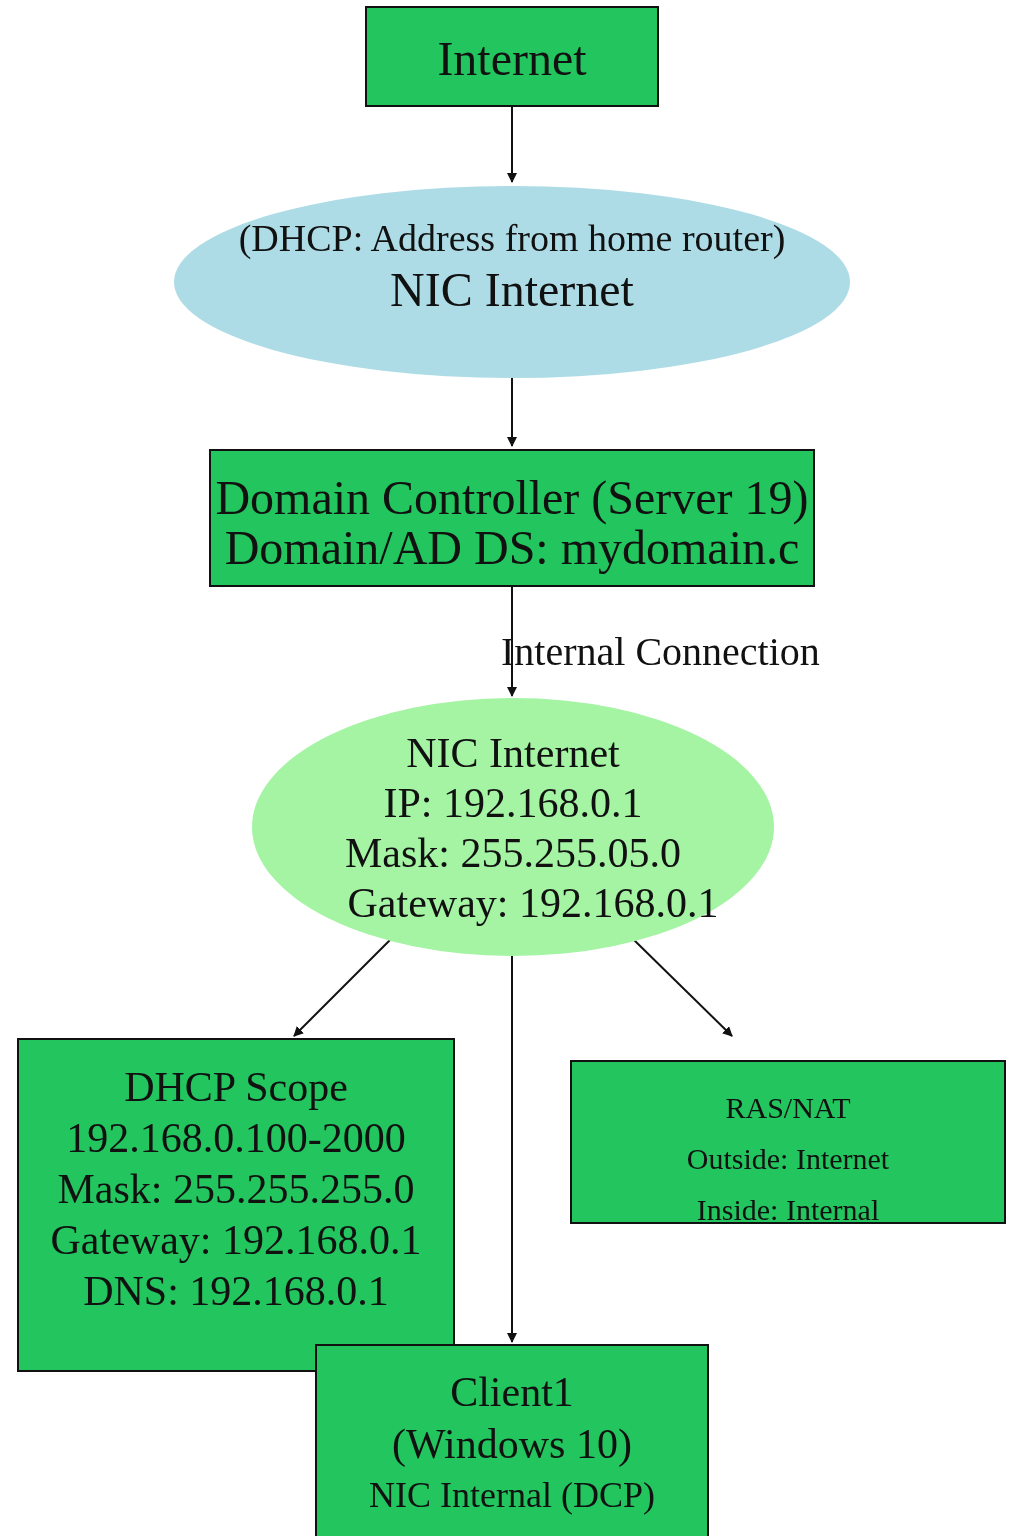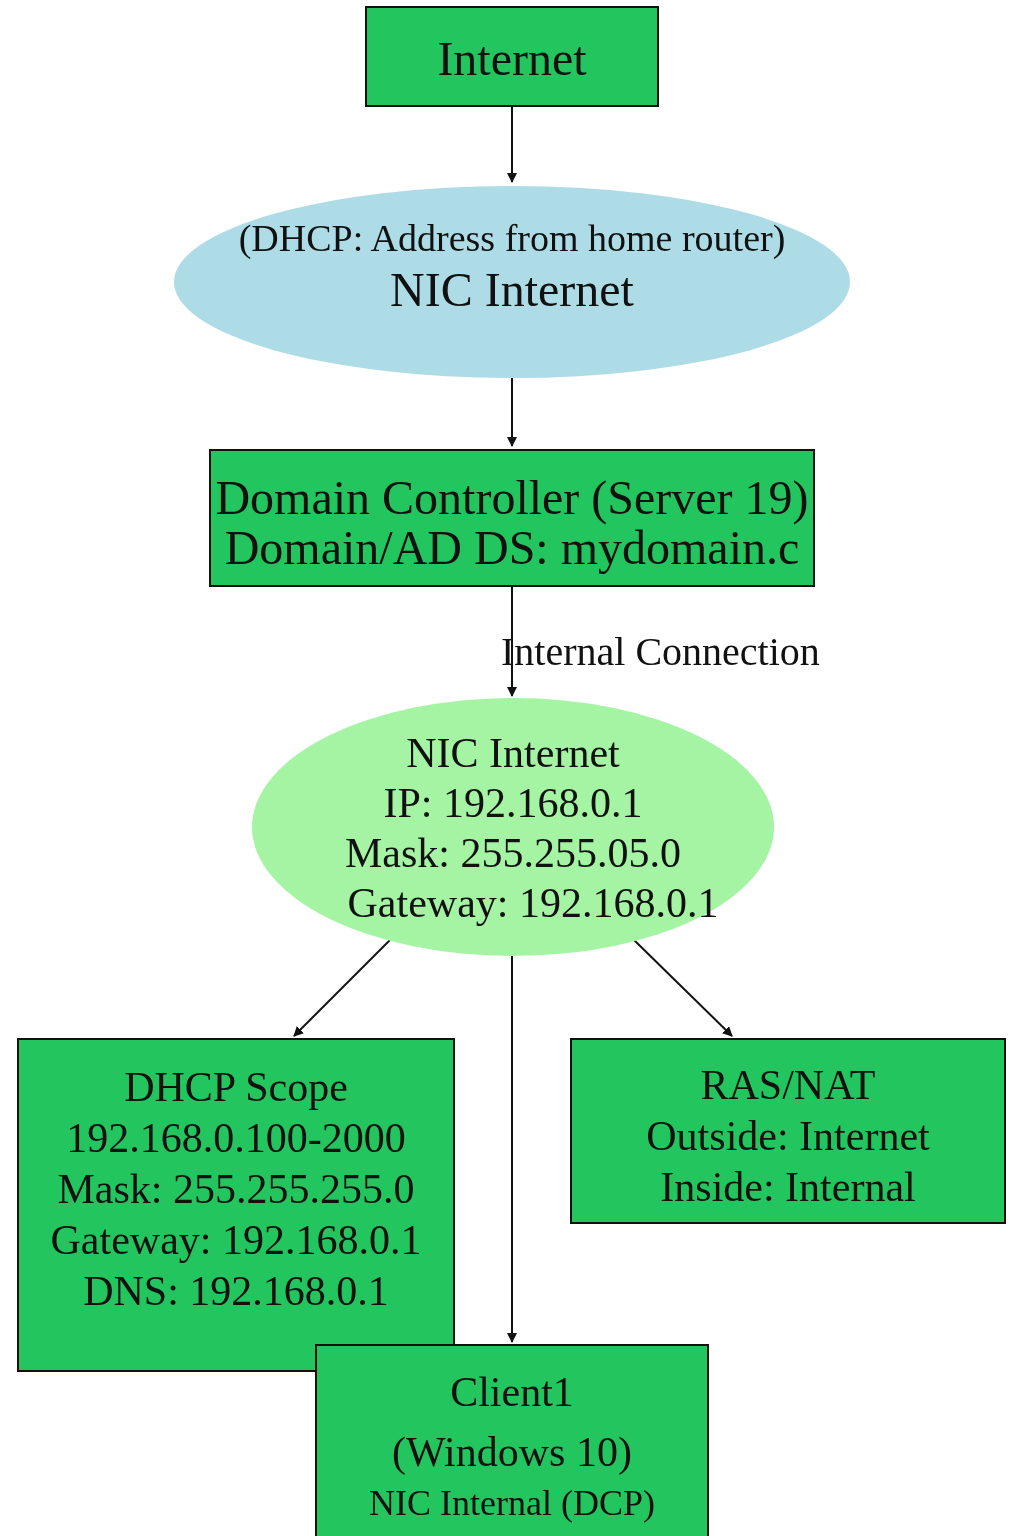--- a/index.html
+++ b/index.html
@@ -53,23 +53,23 @@
 </div>
 
 <div class="node box" style="left:17px; top:1038px; width:438px; height:334px; padding-top:22px; font-size:42px; line-height:51px;">
   <span class="line">DHCP Scope</span>
   <span class="line">192.168.0.100-2000</span>
   <span class="line">Mask: 255.255.255.0</span>
   <span class="line">Gateway: 192.168.0.1</span>
   <span class="line">DNS: 192.168.0.1</span>
 </div>
 
-<div class="node box" style="left:570px; top:1038px; width:436px; height:186px; padding-top:20px; font-size:42px; line-height:51px;">
+<div class="node box" style="left:570px; top:1060px; width:436px; height:164px; padding-top:20px; font-size:30px; line-height:51px;">
   <span class="line">RAS/NAT</span>
   <span class="line">Outside: Internet</span>
   <span class="line">Inside: Internal</span>
 </div>
 
 <div class="node box" style="left:315px; top:1344px; width:394px; height:200px; padding-top:20px;">
   <span class="line" style="font-size:42px; line-height:52px;">Client1</span>
-  <span class="line" style="font-size:42px; line-height:52px;margin-top:8px;">(Windows 10)</span>
+  <span class="line" style="font-size:42px; line-height:52px;">(Windows 10)</span>
   <span class="line" style="font-size:36px; line-height:50px;">NIC Internal (DCP)</span>
 </div>
 
 </body></html>

